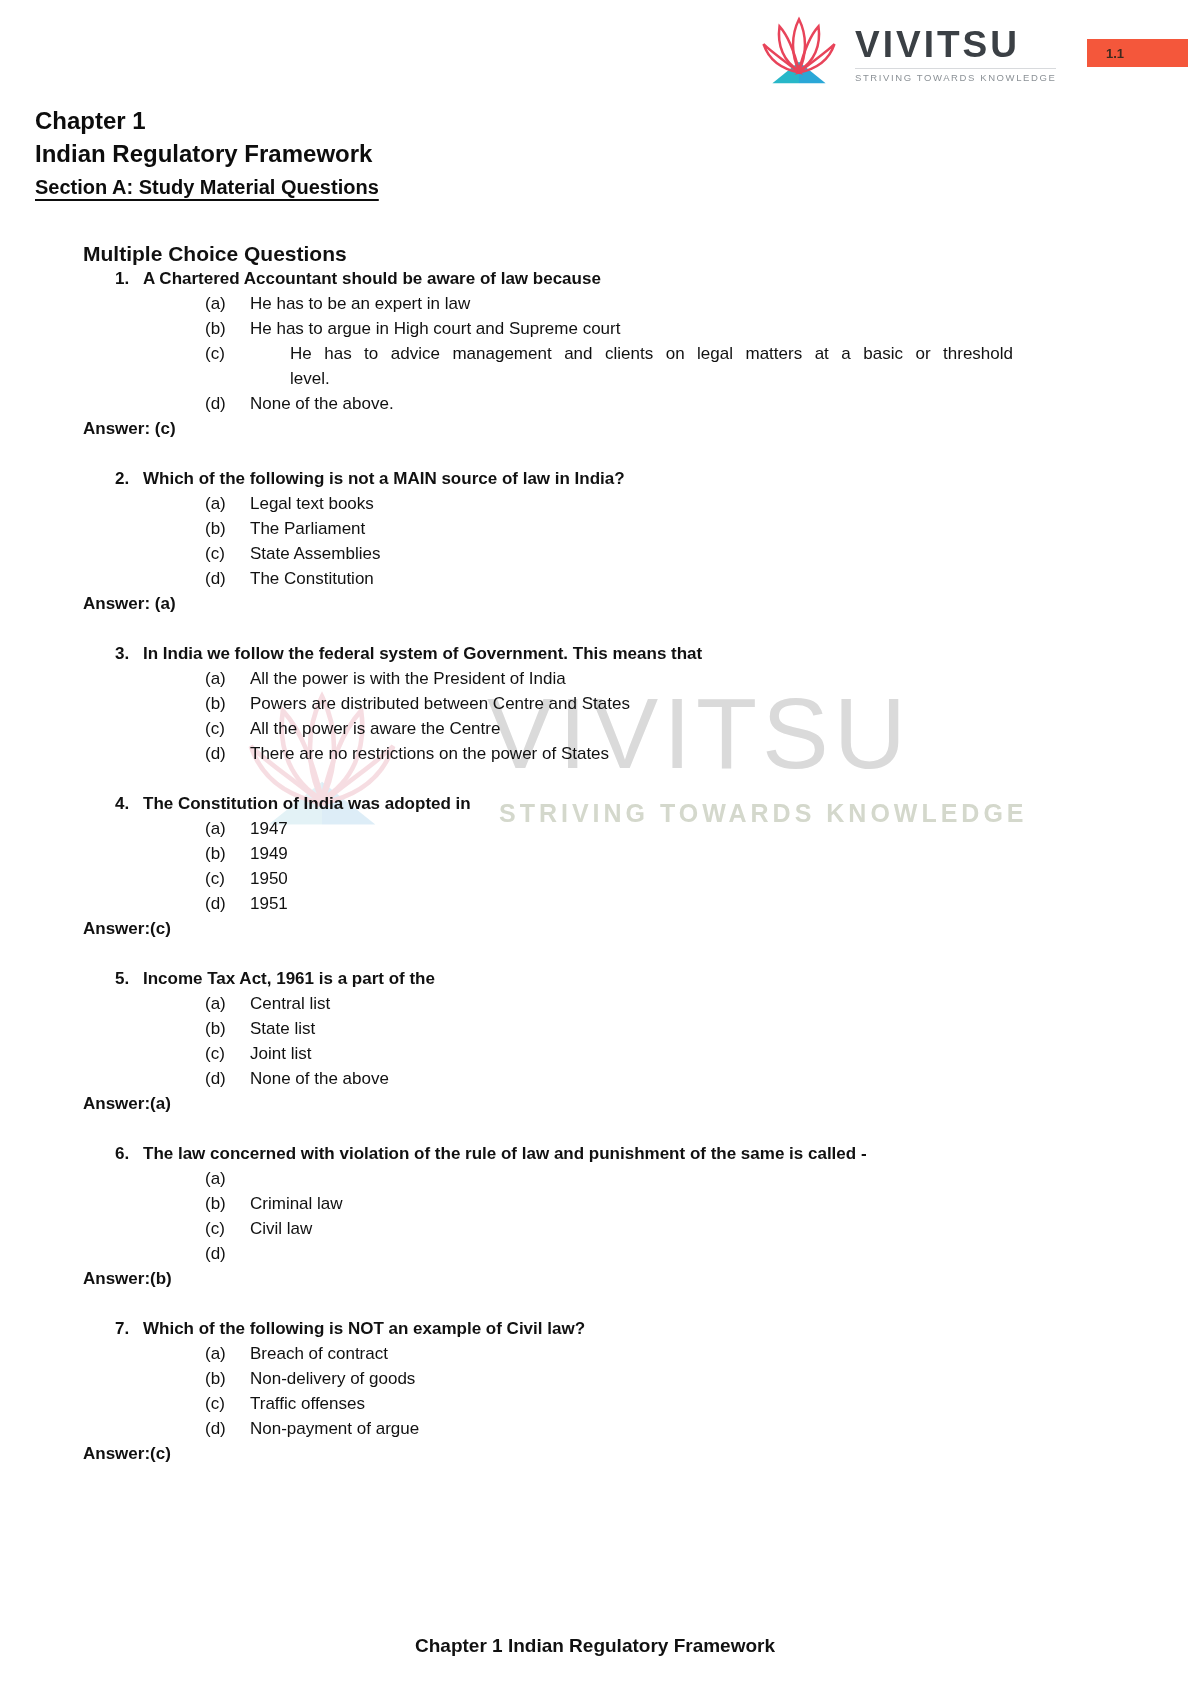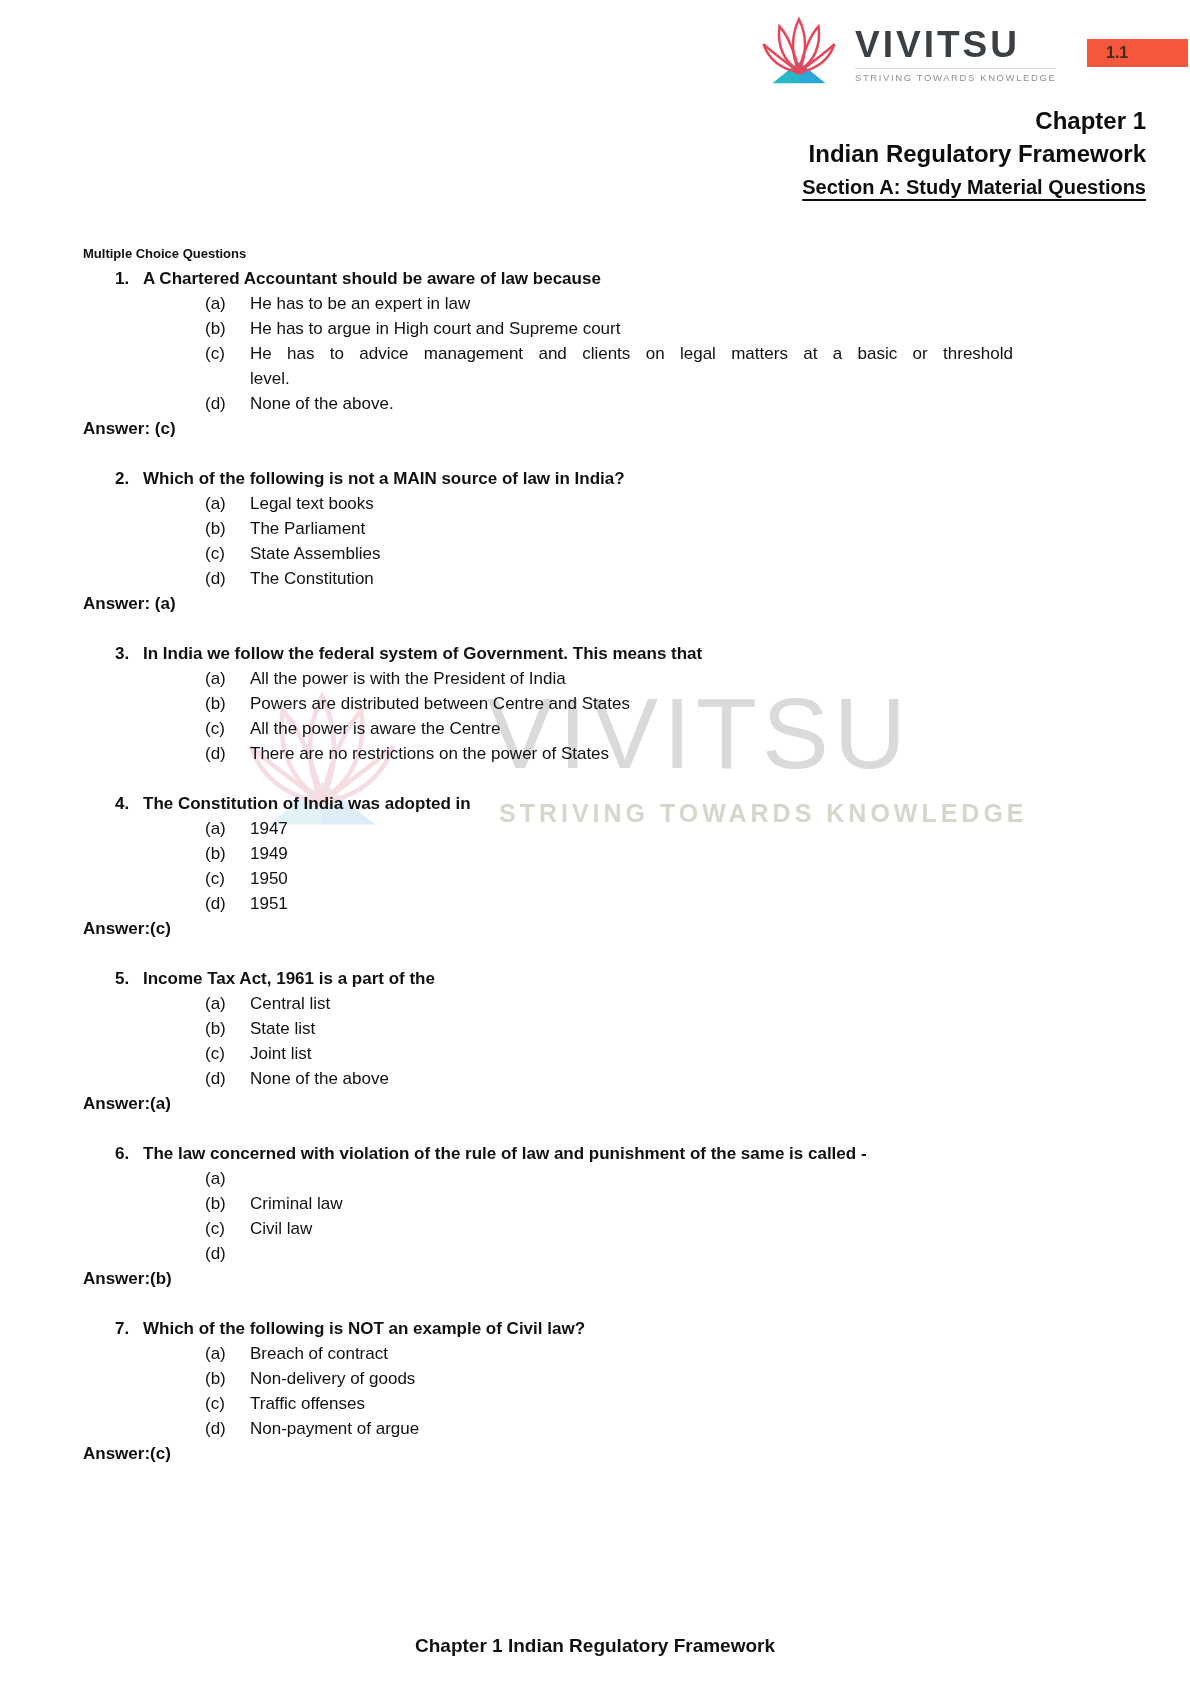--- a/index.html
+++ b/index.html
@@ -17,44 +17,44 @@
   .logo-row { position:absolute; top:14px; left:753px; display:flex; align-items:flex-start; z-index:3; }
   .lotus { width:92px; height:78px; flex:0 0 auto; }
   .brand-col { margin-left:10px; padding-top:12px; }
   .brand-text { font-size:37px; font-weight:600; letter-spacing:3px; color:#3b4045; line-height:38px; }
   .brand-tagline { margin-top:4px; font-size:9.5px; letter-spacing:1.6px; color:#8b9196; border-top:1px solid #d8dadd; padding-top:3px; }
 
   .page-badge {
     position:absolute; top:39px; right:2px; width:101px; height:28px;
     background:#f4573b; color:#3f2a1e; z-index:3;
     display:flex; align-items:center; padding-left:19px; box-sizing:border-box;
-    font-size:16px; font-weight:600;
+    font-size:13px; font-weight:600;
   }
 
   
-  .title-block { padding-top:104px; padding-right:44px; text-align:right; position:relative; z-index:2;margin-left:35px; }
+  .title-block { padding-top:104px; padding-right:44px; text-align:left; position:relative; z-index:2;margin-left:35px; }
   .chapter-title, .chapter-subtitle { font-size:24px; font-weight:bold; line-height:33px; color:#0d0d0d; }
   .section-title {
     margin-top:29px; font-size:20px; font-weight:bold; line-height:34px; color:#0d0d0d;
     text-decoration:underline; text-decoration-thickness:2px; text-underline-offset:5px;
   }
 
   
   .content { position:relative; z-index:2; padding:0 177px 0 83px; font-size:17px; line-height:25px; }
-  .mcq-heading { margin-top:37px; font-size:13px; font-weight:bold; }
+  .mcq-heading { margin-top:37px; font-size:21px; font-weight:bold; }
   .qblock { margin-top:0; }
   .qblock + .qblock { margin-top:25px; }
   .question { display:flex; font-weight:bold; }
   .qnum { margin-left:32px; width:20px; flex:0 0 auto; }
   .qtext { flex:1; padding-left:8px; }
   .option { display:flex; }
   .olabel { margin-left:122px; width:45px; flex:0 0 auto; }
   .otext { flex:1; }
   .owrap { flex:1; display:block; }
-  .owrap .otext { display:block; }
+  .owrap .otext { display:block;margin-left:40px; }
   .line-justify { text-align:justify; text-align-last:justify; }
   .answer { font-weight:bold; }
 
   
   .watermark { position:absolute; left:0; top:0; width:100%; height:100%; z-index:1; pointer-events:none; }
   .wm-lotus { position:absolute; left:233px; top:666px; width:178px; height:196px; opacity:0.55; }
   .wm-brand { position:absolute; left:487px; top:678px; font-size:100px; font-weight:500; letter-spacing:5px; color:#dadada; line-height:110px; }
   .wm-tagline { position:absolute; left:499px; top:799px; font-size:25px; font-weight:bold; letter-spacing:4px; color:#d4d8cc; }
 
   

